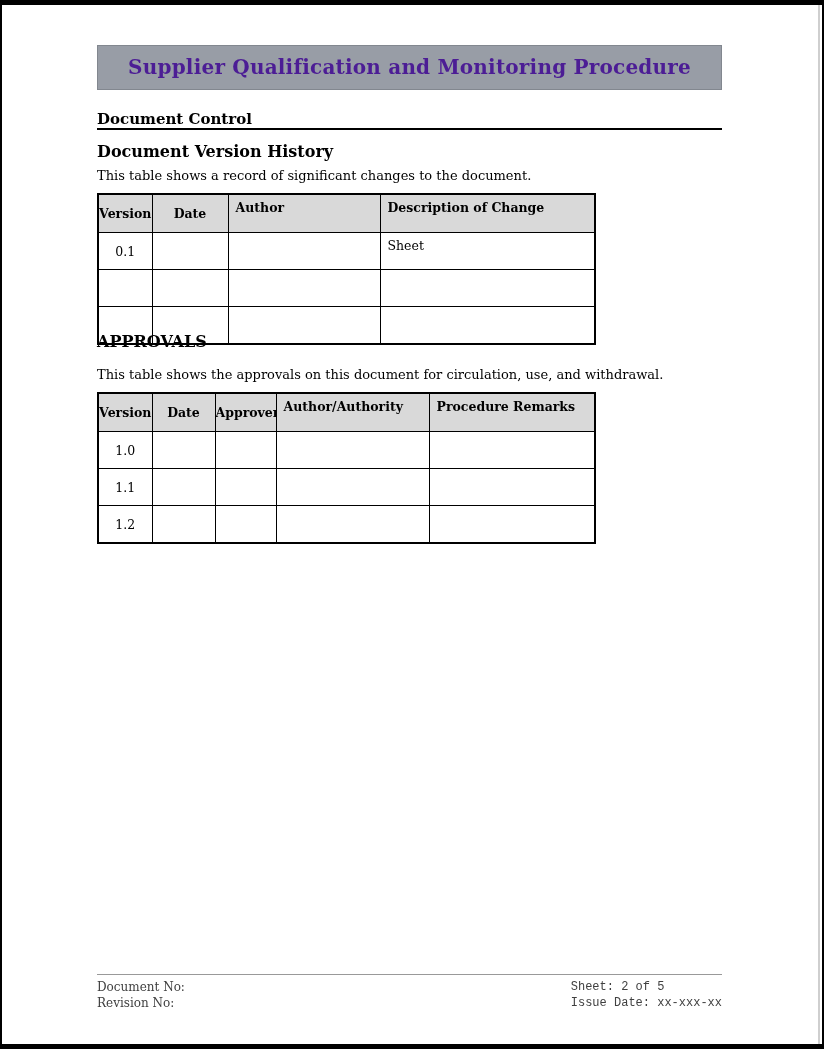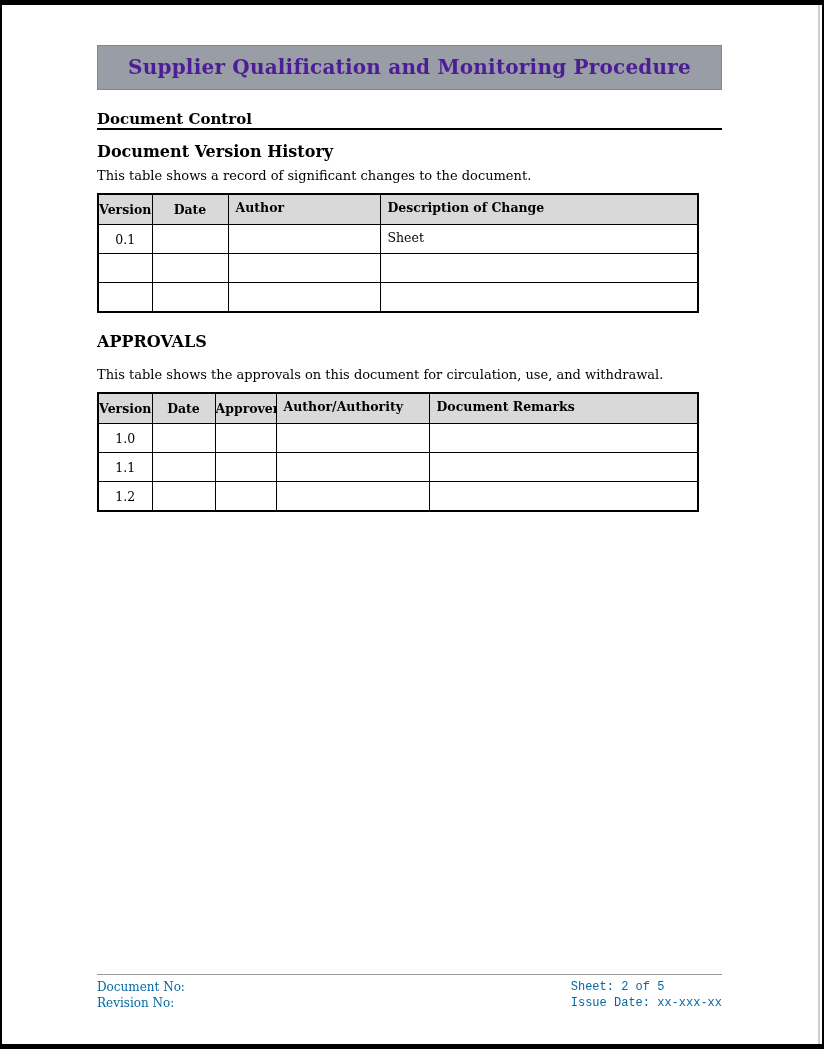--- a/index.html
+++ b/index.html
@@ -60,32 +60,32 @@
     font-size: 13px;
   }
   .dvh-heading   { top: 137px; }
   .dvh-intro     { top: 163px; }
   .approvals-heading { top: 327px; }
   .approvals-intro   { top: 362px; }
 
   table.doc-table {
     position: absolute;
     left: 95px;
-    width: 602px;
+    width: 499px;
     border-collapse: collapse;
     table-layout: fixed;
     border: 2px solid #000;
     font-size: 12.5px;
   }
   #version-history-table { top: 188px; }
   #approvals-table       { top: 387px; }
   table.doc-table th, table.doc-table td {
     border: 1px solid #000;
     height: 24px;
-    padding: 0 2px 4px 7px;
+    padding: 0 2px 12px 7px;
     text-align: left;
     vertical-align: middle;
     overflow: hidden;
     white-space: nowrap;
   }
   table.doc-table th {
     background: #d9d9d9;
     font-weight: bold;
     height: 25px;
   }
@@ -107,21 +107,21 @@
   .footer {
     position: absolute;
     left: 95px; top: 969px;
     width: 625px;
     box-sizing: border-box;
     border-top: 1px solid #999;
     padding-top: 4px;
     display: flex;
     justify-content: space-between;
     font-size: 12px;
-    color: #0369a1;
+    color: #404040;
     line-height: 16px;
   }
   .footer .right-block { text-align: left; font-family: Liberation Mono, monospace; }
 </style>
 </head>
 <body>
 
 <div class="page">
   <div class="right-edge-line"></div>
 
@@ -183,21 +183,21 @@
         <col class="c3">
         <col class="c4">
         <col class="c5">
       </colgroup>
   <thead>
         <tr>
           <th>Version</th>
           <th>Date</th>
           <th>Approver</th>
           <th>Author/Authority</th>
-          <th>Document Remarks</th>
+          <th>Procedure Remarks</th>
         </tr>
       </thead>
       <tbody>
         <tr>
           <td>1.0</td>
           <td></td>
           <td></td>
           <td></td>
           <td></td>
         </tr>

